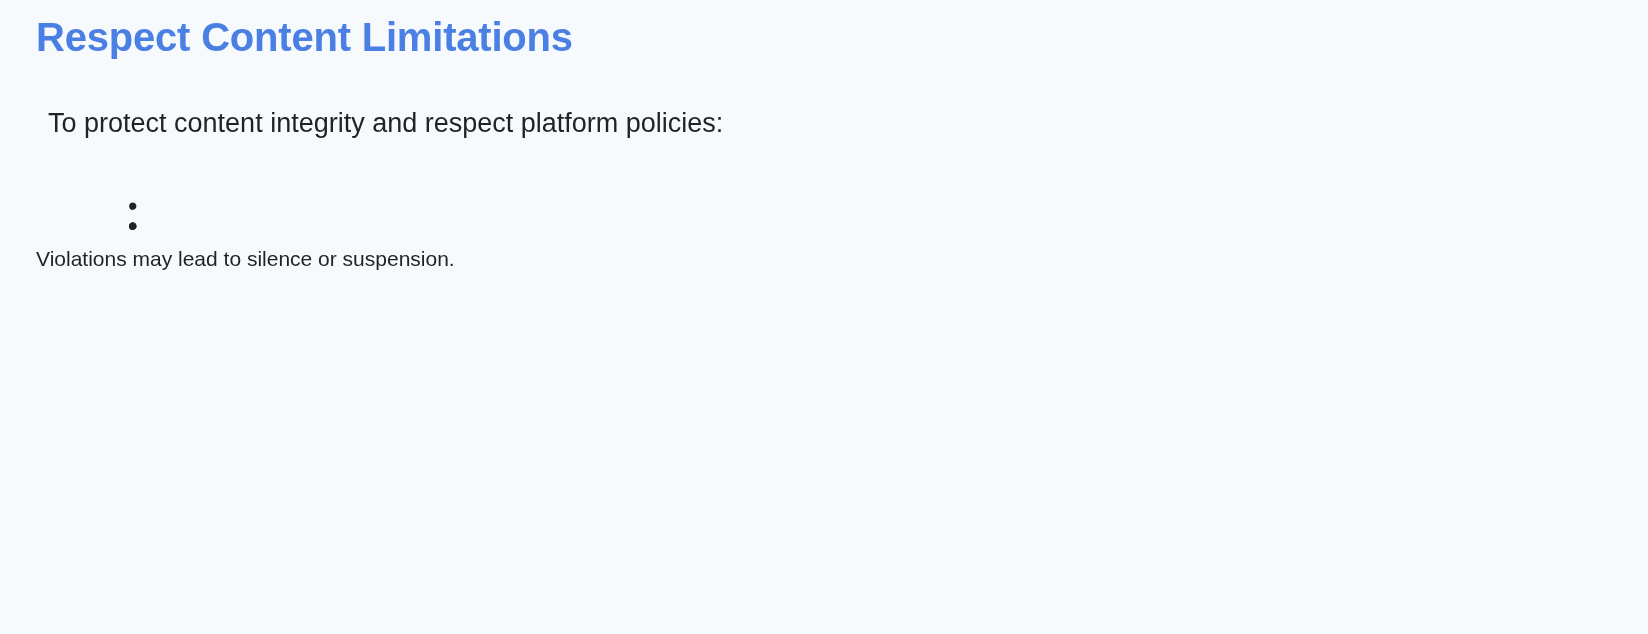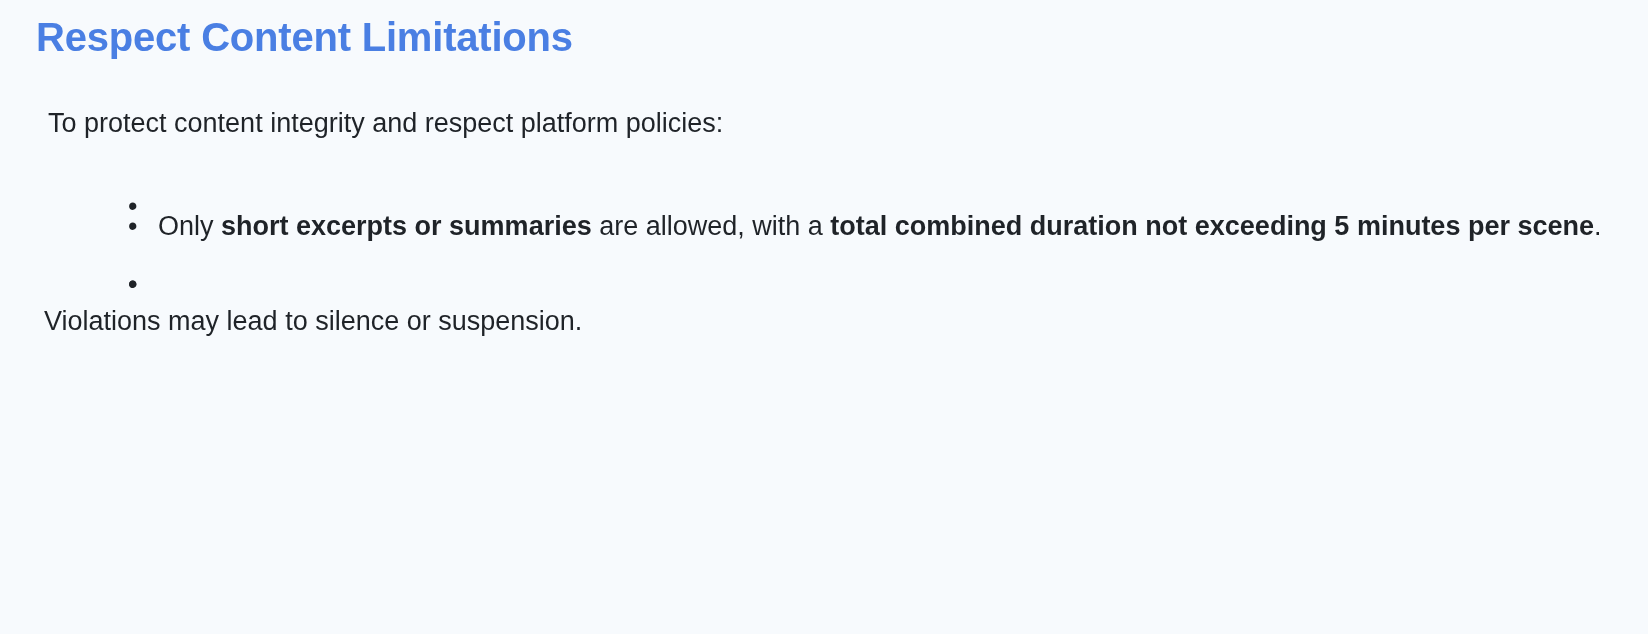--- a/index.html
+++ b/index.html
@@ -68,38 +68,38 @@
     font-size: 27px;
     line-height: 1.38;
     color: #1f2328;
   }
 
   .policy-list .list-item b {
     font-weight: bold;
   }
 
   .closing-paragraph {
-    margin: 8px;
+    margin: 0;
     padding-top: 37px;
-    font-size: 27px;
+    font-size: 21px;
     line-height: 1.35;
     color: #1f2328;
   }
 </style>
 </head>
 <body>
 
 <div class="page">
 
   <h1 class="page-title">Respect Content Limitations</h1>
 
   <p class="intro-paragraph">To protect content integrity and respect platform policies:</p>
 
   <ul class="policy-list">
       <li class="list-item"><span class="bullet-marker">•</span></li>
-      <li class="list-item"><span class="bullet-marker">•</span><span><span>Only </span><b>short excerpts or summaries</b><span> are allowed, with a </span><b>total combined duration not exceeding 5 minutes per scene</b><span>.</span></span></li>
+      <li class="list-item"><span class="bullet-marker">•</span></li>
       <li class="list-item"><span class="bullet-marker">•</span></li>
       <li class="list-item"><span class="bullet-marker">•</span></li>
     </ul>
 
   <p class="closing-paragraph">Violations may lead to silence or suspension.</p>
 
 </div>
 
 </body></html>

